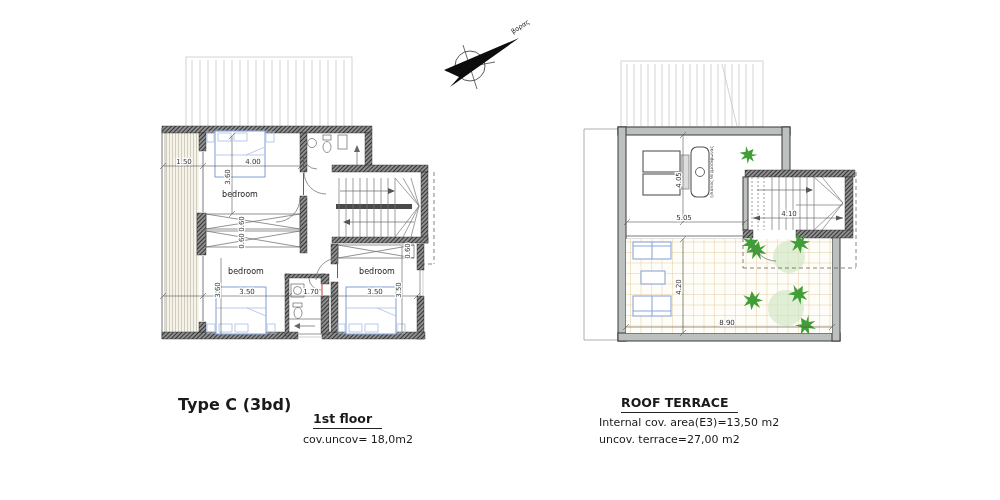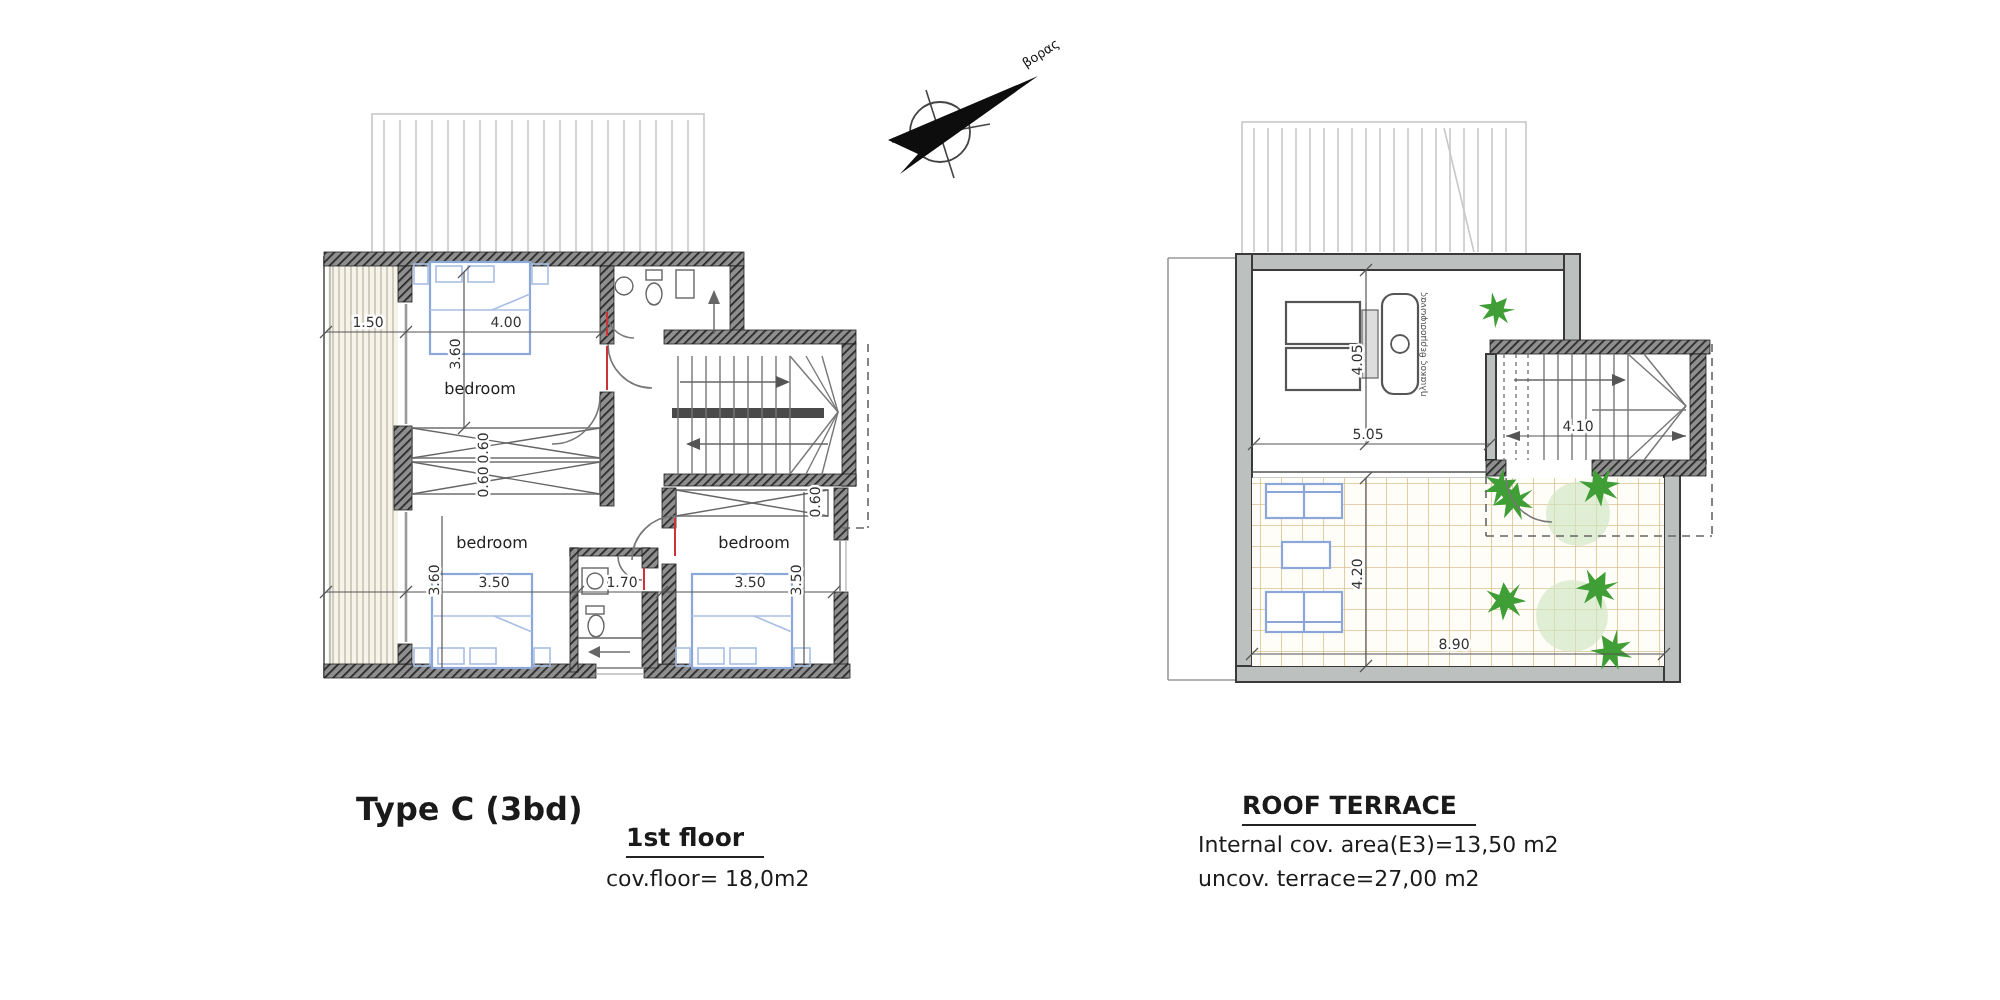--- a/index.html
+++ b/index.html
@@ -398,19 +398,19 @@
       <line class="dimln" x1="626" y1="327" x2="832" y2="327"></line>
       <line class="dimln" x1="623" y1="330" x2="629" y2="324"></line>
           <line class="dimln" x1="829" y1="330" x2="835" y2="324"></line>
       <text class="dim" x="727" y="324.5">8.90</text>
     </g>
   </g>
 </svg>
 
   <div class="title" style="left:178px;top:395px;">Type C (3bd)</div>
   <div class="subtitle" style="left:299px;top:411px;margin-left:14px;">1st floor</div>
-  <div class="note" style="left:303px;top:433px;">cov.floor= 18,0m2</div>
+  <div class="note" style="left:303px;top:433px;">cov.uncov= 18,0m2</div>
 
   <div class="subtitle" style="left:579px;top:395px;margin-left:42px;">ROOF TERRACE</div>
   <div class="note" style="left:599px;top:416px;text-align:center;">Internal cov. area(E3)=13,50 m2</div>
   <div class="note" style="left:599px;top:433px;">uncov. terrace=27,00 m2</div>
 
 </div>
 
 </body></html>

